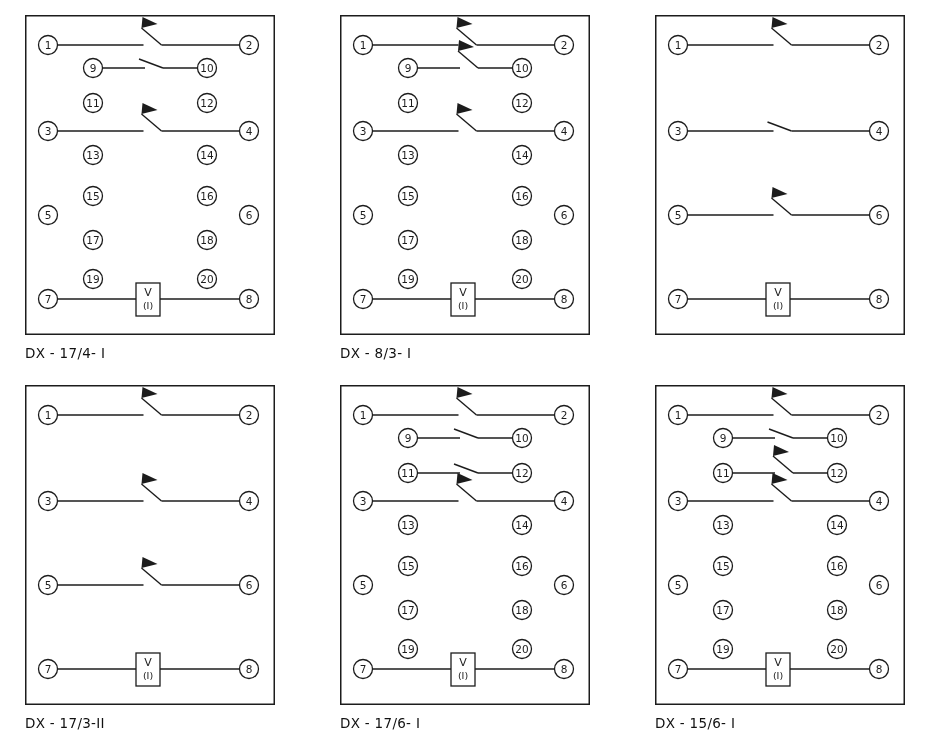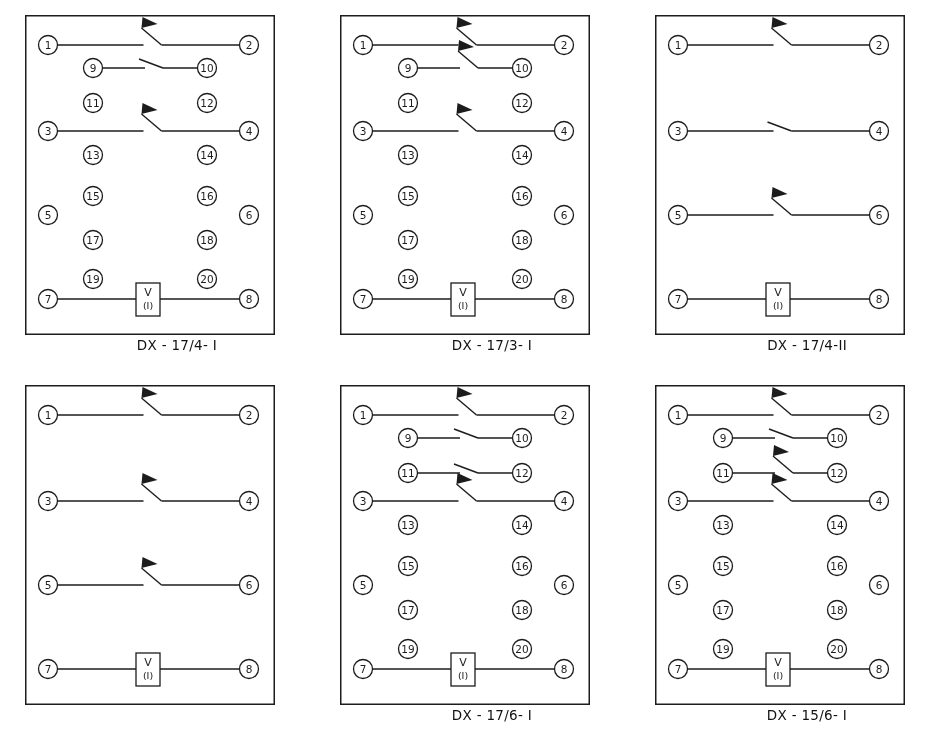--- a/index.html
+++ b/index.html
@@ -18,23 +18,23 @@
   .panel {
     position: absolute;
     width: 250px;
   }
   .panel svg {
     display: block;
   }
   .panel-label {
     width: 250px;
     box-sizing: border-box;
-    margin-top: 2px;
+    margin-top: 10px;
     padding-right: 58px;
-    text-align: right;
+    text-align: left;
     font-size: 13.5px;
     letter-spacing: 0.3px;
     color: #111111;
     white-space: nowrap;
   }
   svg text {
     font-family: "DejaVu Sans", sans-serif;
   }
 </style>
 </head>
@@ -277,21 +277,21 @@
           <g>
             <circle cx="23" cy="284" r="9.5" fill="#ffffff" stroke="#1c1c1c" stroke-width="1.3"></circle>
             <text x="23" y="287.6" text-anchor="middle" font-size="10.5" fill="#1c1c1c">7</text>
           </g>
           <g>
             <circle cx="224" cy="284" r="9.5" fill="#ffffff" stroke="#1c1c1c" stroke-width="1.3"></circle>
             <text x="224" y="287.6" text-anchor="middle" font-size="10.5" fill="#1c1c1c">8</text>
           </g>
         </g>
       </svg>
-      <div class="panel-label">DX - 17/3- I</div>
+      <div class="panel-label">DX - 8/3- I</div>
     </div>
     <div class="panel" style="left: 655px; top: 15px;">
       <svg width="250" height="320" viewBox="0 0 250 320">
         <rect x="0.75" y="0.75" width="248.5" height="318.5" fill="none" stroke="#1c1c1c" stroke-width="1.5"></rect>
         <g>
           <line x1="32.5" y1="30" x2="118.5" y2="30" stroke="#1c1c1c" stroke-width="1.3"></line>
           <line x1="136.5" y1="30" x2="214.5" y2="30" stroke="#1c1c1c" stroke-width="1.3"></line>
           <line x1="136.5" y1="30" x2="116.5" y2="13" stroke="#1c1c1c" stroke-width="1.4"></line>
           <polygon points="116.5,13 117.5,2 132.5,9" fill="#1c1c1c"></polygon>
           <g>
@@ -339,21 +339,20 @@
           <g>
             <circle cx="23" cy="284" r="9.5" fill="#ffffff" stroke="#1c1c1c" stroke-width="1.3"></circle>
             <text x="23" y="287.6" text-anchor="middle" font-size="10.5" fill="#1c1c1c">7</text>
           </g>
           <g>
             <circle cx="224" cy="284" r="9.5" fill="#ffffff" stroke="#1c1c1c" stroke-width="1.3"></circle>
             <text x="224" y="287.6" text-anchor="middle" font-size="10.5" fill="#1c1c1c">8</text>
           </g>
         </g>
       </svg>
-      <div class="panel-label">DX - 17/4-II</div>
     </div>
     <div class="panel" style="left: 25px; top: 385px;">
       <svg width="250" height="320" viewBox="0 0 250 320">
         <rect x="0.75" y="0.75" width="248.5" height="318.5" fill="none" stroke="#1c1c1c" stroke-width="1.5"></rect>
         <g>
           <line x1="32.5" y1="30" x2="118.5" y2="30" stroke="#1c1c1c" stroke-width="1.3"></line>
           <line x1="136.5" y1="30" x2="214.5" y2="30" stroke="#1c1c1c" stroke-width="1.3"></line>
           <line x1="136.5" y1="30" x2="116.5" y2="13" stroke="#1c1c1c" stroke-width="1.4"></line>
           <polygon points="116.5,13 117.5,2 132.5,9" fill="#1c1c1c"></polygon>
           <g>
@@ -402,20 +401,21 @@
           <g>
             <circle cx="23" cy="284" r="9.5" fill="#ffffff" stroke="#1c1c1c" stroke-width="1.3"></circle>
             <text x="23" y="287.6" text-anchor="middle" font-size="10.5" fill="#1c1c1c">7</text>
           </g>
           <g>
             <circle cx="224" cy="284" r="9.5" fill="#ffffff" stroke="#1c1c1c" stroke-width="1.3"></circle>
             <text x="224" y="287.6" text-anchor="middle" font-size="10.5" fill="#1c1c1c">8</text>
           </g>
         </g>
       </svg>
+      <div class="panel-label">DX - 17/3-II</div>
     </div>
     <div class="panel" style="left: 340px; top: 385px;">
       <svg width="250" height="320" viewBox="0 0 250 320">
         <rect x="0.75" y="0.75" width="248.5" height="318.5" fill="none" stroke="#1c1c1c" stroke-width="1.5"></rect>
         <g>
           <line x1="32.5" y1="30" x2="118.5" y2="30" stroke="#1c1c1c" stroke-width="1.3"></line>
           <line x1="136.5" y1="30" x2="214.5" y2="30" stroke="#1c1c1c" stroke-width="1.3"></line>
           <line x1="136.5" y1="30" x2="116.5" y2="13" stroke="#1c1c1c" stroke-width="1.4"></line>
           <polygon points="116.5,13 117.5,2 132.5,9" fill="#1c1c1c"></polygon>
           <g>

